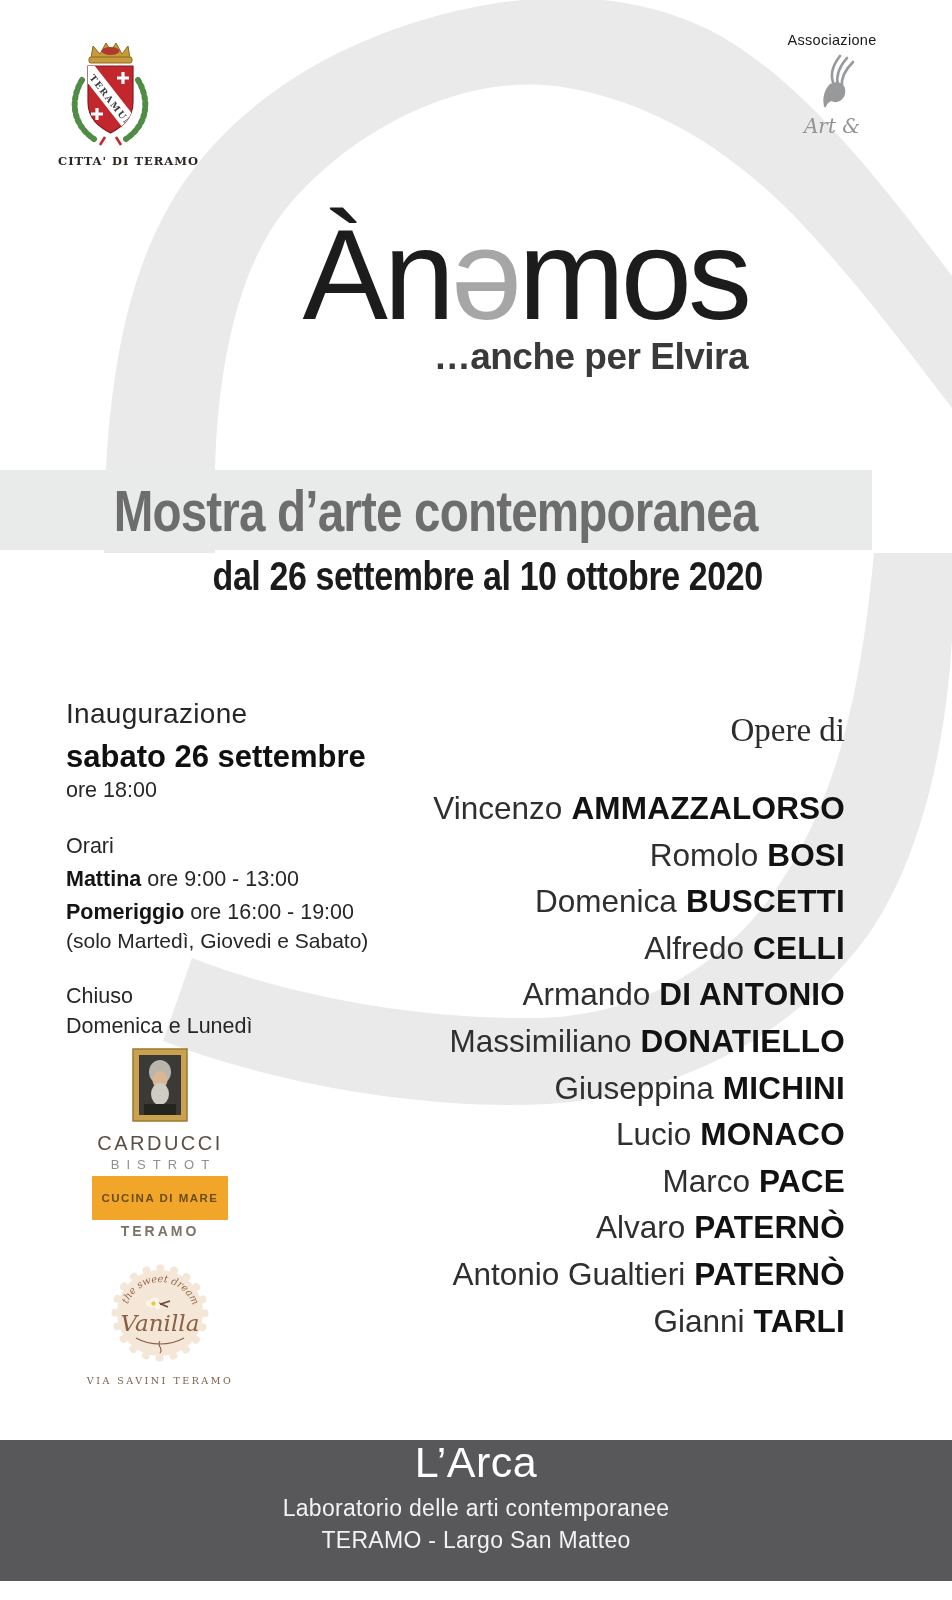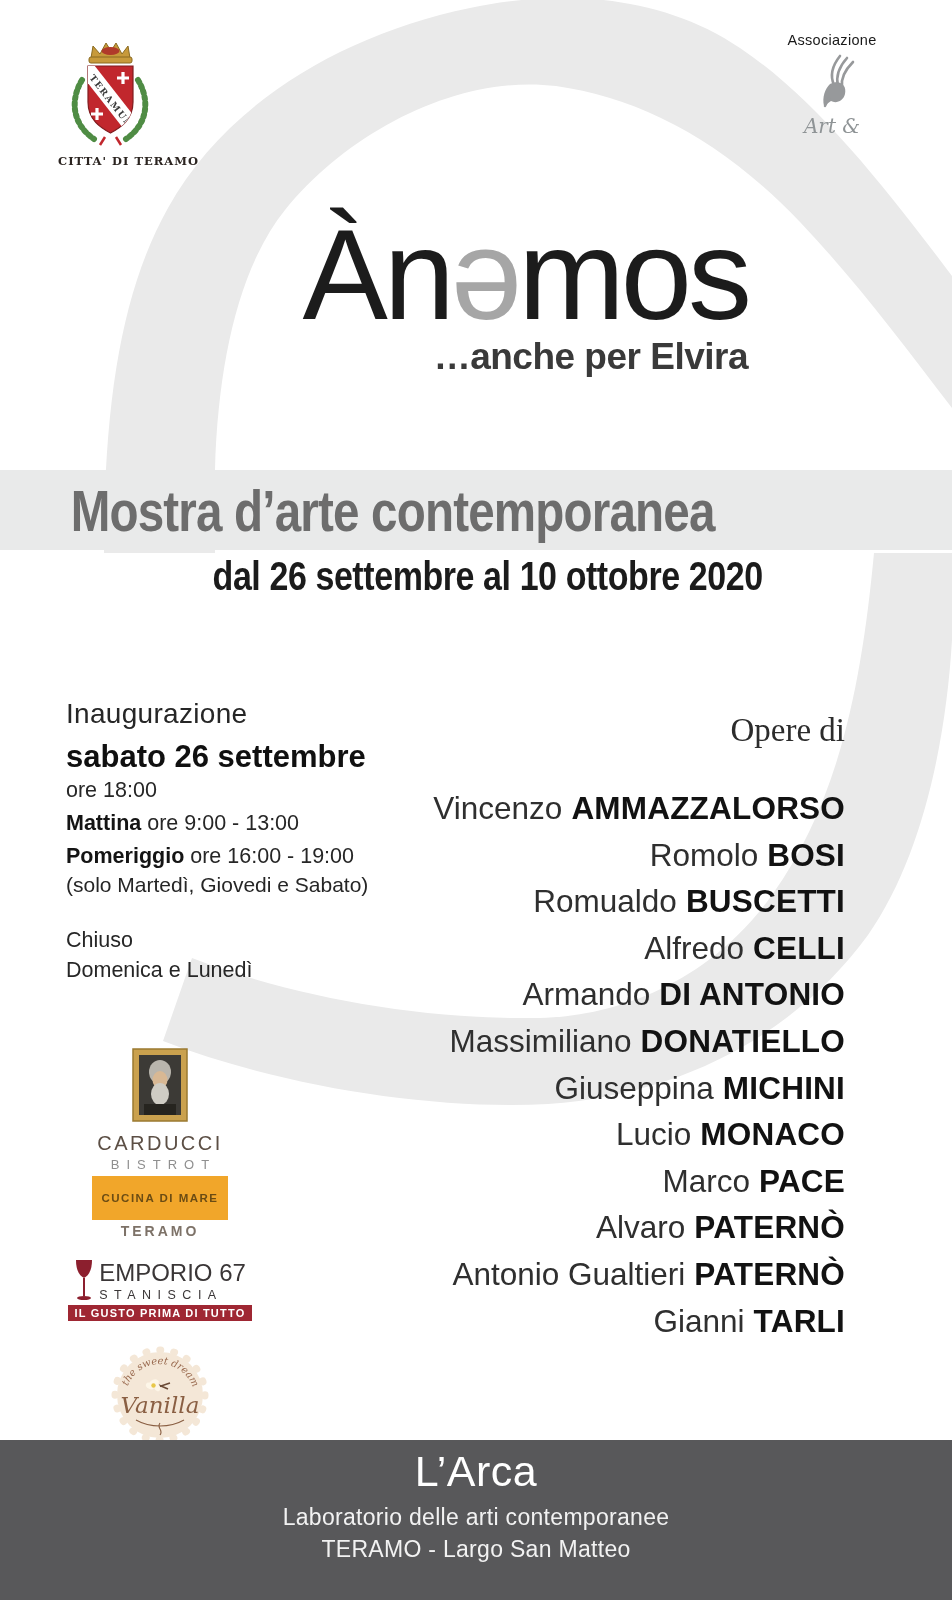--- a/index.html
+++ b/index.html
@@ -15,22 +15,22 @@
   .assoc-block{position:absolute;left:782px;top:32px;width:100px;text-align:center;z-index:2;}
   .assoc-label{font-size:14.5px;color:#191919;letter-spacing:.3px;}
   .arte-script{font-family:"DejaVu Serif","Liberation Serif",serif;font-style:italic;
     font-size:20px;color:#8f9496;margin-top:-4px;}
   
   .title-block{position:absolute;left:0;top:206px;width:748px;text-align:right;z-index:2;}
   .title-line{font-size:128px;font-weight:300;letter-spacing:-4px;line-height:1.08;color:#1c1c1c;white-space:nowrap;}
   .schwa{color:#a6a6a6;}
   .subtitle{font-size:37px;font-weight:700;color:#3a3a3a;letter-spacing:-.5px;margin-top:-8px;}
   
-  .mostra-band{position:absolute;left:0;top:470px;width:952px;height:80px;background:#e9eaea;
-    display:flex;align-items:center;z-index:2;}
+  .mostra-band{position:absolute;left:0;top:470px;width:872px;height:80px;background:#e9eaea;
+    display:flex;align-items:center;justify-content:center;z-index:2;}
   .mostra-text{font-size:58px;font-weight:700;color:#6d6d6d;letter-spacing:-1px;
     transform:scaleX(.82);white-space:nowrap;}
   .date-line{position:absolute;left:12px;top:554px;width:952px;text-align:center;z-index:2;}
   .date-text{display:inline-block;font-size:40px;font-weight:700;color:#1b1b1b;
     letter-spacing:-.5px;transform:scaleX(.85);white-space:nowrap;}
   
   .info-col{position:absolute;left:66px;top:698px;z-index:2;color:#262626;}
   .inaug-label{font-size:28px;font-weight:300;letter-spacing:.3px;}
   .inaug-date{font-size:31px;font-weight:700;color:#101010;margin-top:9px;}
   .inaug-time{font-size:21.5px;margin-top:3px;}
@@ -58,21 +58,21 @@
   .emporio-row{display:flex;align-items:flex-start;justify-content:center;gap:5px;}
   .emporio-texts{text-align:left;}
   .emporio-name{font-size:24px;font-weight:400;color:#3a3637;letter-spacing:0;}
   .emporio-sub{font-size:12.5px;color:#3a3637;letter-spacing:6.5px;margin-top:1px;}
   .emporio-band{display:inline-block;background:#9f2733;color:#fff;font-size:11px;
     font-weight:700;letter-spacing:1.2px;padding:2px 7px;margin-top:2px;}
   .vanilla{margin-top:22px;}
   .vanilla-caption{font-family:"DejaVu Serif","Liberation Serif",serif;font-size:9.5px;
     letter-spacing:2.5px;color:#7b5f4b;margin-top:6px;}
   
-  .footer{position:absolute;left:0;top:1440px;width:952px;height:160px;background:#58585a;
+  .footer{position:absolute;left:0;top:1440px;width:952px;height:141px;background:#58585a;
     display:flex;flex-direction:column;align-items:center;justify-content:center;
     padding-bottom:30px;box-sizing:border-box;z-index:2;}
   .f-title{font-size:43px;font-weight:400;color:#ffffff;letter-spacing:.5px;}
   .f-line1{font-size:23px;font-weight:300;color:#f2f2f2;margin-top:8px;letter-spacing:.3px;}
   .f-line2{font-size:23px;font-weight:300;color:#f2f2f2;margin-top:5px;letter-spacing:.3px;}
 </style>
 </head>
 <body>
 
 <div class="poster">
@@ -149,33 +149,34 @@
     <div class="mostra-text">Mostra d’arte contemporanea</div>
   </div>
   <div class="date-line">
     <span class="date-text">dal 26 settembre al 10 ottobre 2020</span>
   </div>
 
   <div class="info-col">
     <div class="inaug-label">Inaugurazione</div>
     <div class="inaug-date">sabato 26 settembre</div>
     <div class="inaug-time">ore 18:00</div>
+    <div class="orari">Orari</div>
     <div class="hrow"><b>Mattina</b> <span>ore 9:00 - 13:00</span></div>
     <div class="hrow"><b>Pomeriggio</b> <span>ore 16:00 - 19:00</span></div>
     <div class="note">(solo Martedì, Giovedi e Sabato)</div>
     <div class="chiuso">Chiuso</div>
     <div class="days">Domenica e Lunedì</div>
   </div>
 
   <div class="artists-col">
     <div class="opere">Opere di</div>
     <div class="artist-rows">
       <div class="artist-row"><span class="afirst">Vincenzo</span><span class="alast">AMMAZZALORSO</span></div>
       <div class="artist-row"><span class="afirst">Romolo</span><span class="alast">BOSI</span></div>
-      <div class="artist-row"><span class="afirst">Romualdo</span><span class="alast">BUSCETTI</span></div>
+      <div class="artist-row"><span class="afirst">Domenica</span><span class="alast">BUSCETTI</span></div>
       <div class="artist-row"><span class="afirst">Alfredo</span><span class="alast">CELLI</span></div>
       <div class="artist-row"><span class="afirst">Armando</span><span class="alast">DI ANTONIO</span></div>
       <div class="artist-row"><span class="afirst">Massimiliano</span><span class="alast">DONATIELLO</span></div>
       <div class="artist-row"><span class="afirst">Giuseppina</span><span class="alast">MICHINI</span></div>
       <div class="artist-row"><span class="afirst">Lucio</span><span class="alast">MONACO</span></div>
       <div class="artist-row"><span class="afirst">Marco</span><span class="alast">PACE</span></div>
       <div class="artist-row"><span class="afirst">Alvaro</span><span class="alast">PATERNÒ</span></div>
       <div class="artist-row"><span class="afirst">Antonio Gualtieri</span><span class="alast">PATERNÒ</span></div>
       <div class="artist-row"><span class="afirst">Gianni</span><span class="alast">TARLI</span></div>
     </div>
@@ -191,34 +192,20 @@
         <ellipse cx="28" cy="32" rx="7.5" ry="9" fill="#d8b894"></ellipse>
         <ellipse cx="28" cy="46" rx="9" ry="11" fill="#cfccc4"></ellipse>
         <rect x="12" y="56" width="32" height="11" fill="#26241f"></rect>
       </svg>
       <div class="carducci-name">CARDUCCI</div>
       <div class="carducci-sub">BISTROT</div>
       <div><span class="carducci-band">CUCINA DI MARE</span></div>
       <div class="carducci-city">TERAMO</div>
     </div>
 
-    <div class="emporio">
-      <div class="emporio-row">
-        <svg width="20" height="44" viewBox="0 0 20 44">
-          <path d="M2 1 C2 12 6 17 10 19 C14 17 18 12 18 1 Z" fill="#8c1f2e"></path>
-          <rect x="9" y="19" width="2" height="18" fill="#8c1f2e"></rect>
-          <ellipse cx="10" cy="39" rx="7" ry="2" fill="#8c1f2e"></ellipse>
-        </svg>
-        <div class="emporio-texts">
-          <div class="emporio-name">EMPORIO 67</div>
-          <div class="emporio-sub">STANISCIA</div>
-        </div>
-      </div>
-      <div><span class="emporio-band">IL GUSTO PRIMA DI TUTTO</span></div>
-    </div>
 
     <div class="vanilla">
       <svg width="104" height="104" viewBox="0 0 104 104">
         <circle cx="52" cy="52" r="45" fill="none" stroke="#f4e7d7" stroke-width="7" stroke-dasharray="1 13.1" stroke-linecap="round"></circle>
         <circle cx="52" cy="52" r="43" fill="#f4e7d7"></circle>
         <path id="vanArc" d="M 17 56 A 35 35 0 0 1 87 56" fill="none"></path>
         <text font-family="DejaVu Serif, serif" font-style="italic" font-size="10" fill="#9a6b50">
           <textPath href="#vanArc" startOffset="12%">the sweet dream</textPath>
         </text>
         <g>

